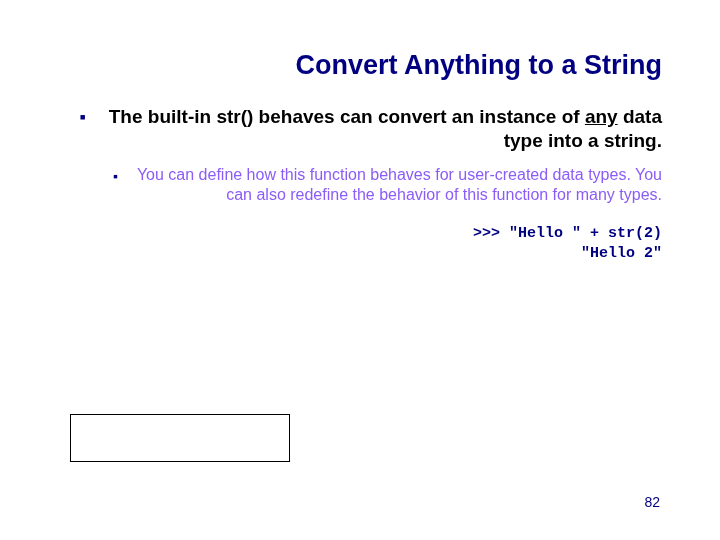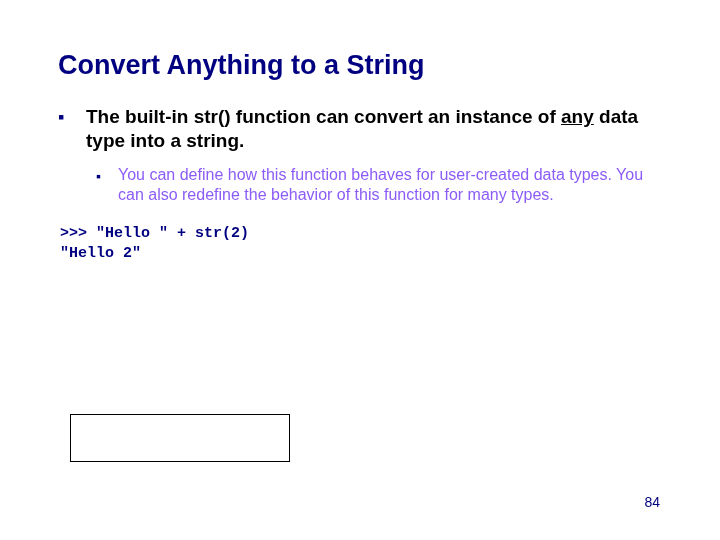--- a/index.html
+++ b/index.html
@@ -1,15 +1,15 @@
 <!DOCTYPE html>
 <html><head>
 <meta charset="utf-8">
 <style>
-  * { box-sizing: border-box; margin: 0; padding: 0; }
+  * { box-sizing: border-box; margin: 0; padding: 0; text-align: right; }
   html, body { width: 720px; height: 540px; }
   body {
     background: #ffffff;
     font-family: Arial, Helvetica, sans-serif;
     position: relative;
     padding: 50px 58px 0 58px;
   }
   .title {
     color: #000080;
     font-size: 27px;
@@ -80,29 +80,29 @@
   }
 </style>
 </head>
 <body>
 
 <div class="title">Convert Anything to a String</div>
 
 <div class="bullet-l1">
   <span class="marker">▪</span>
   <span class="text">
-    <span>The built-in str() function can convert an instance of </span><span class="underline">any</span><span> data type into a string.</span>
+    <span>The built-in str() behaves can convert an instance of </span><span class="underline">any</span><span> data type into a string.</span>
   </span>
 </div>
 
 <div class="bullet-l2">
   <span class="marker">▪</span>
   <span class="text">You can define how this function behaves for user-created data types.  You can also redefine the behavior of this function for many types.</span>
 </div>
 
 <div class="code-block">
   <div>&gt;&gt;&gt; "Hello " + str(2)</div>
   <div>"Hello 2"</div>
 </div>
 
 <div class="placeholder-box"></div>
 
-<div class="page-num">84</div>
+<div class="page-num">82</div>
 
 </body></html>

